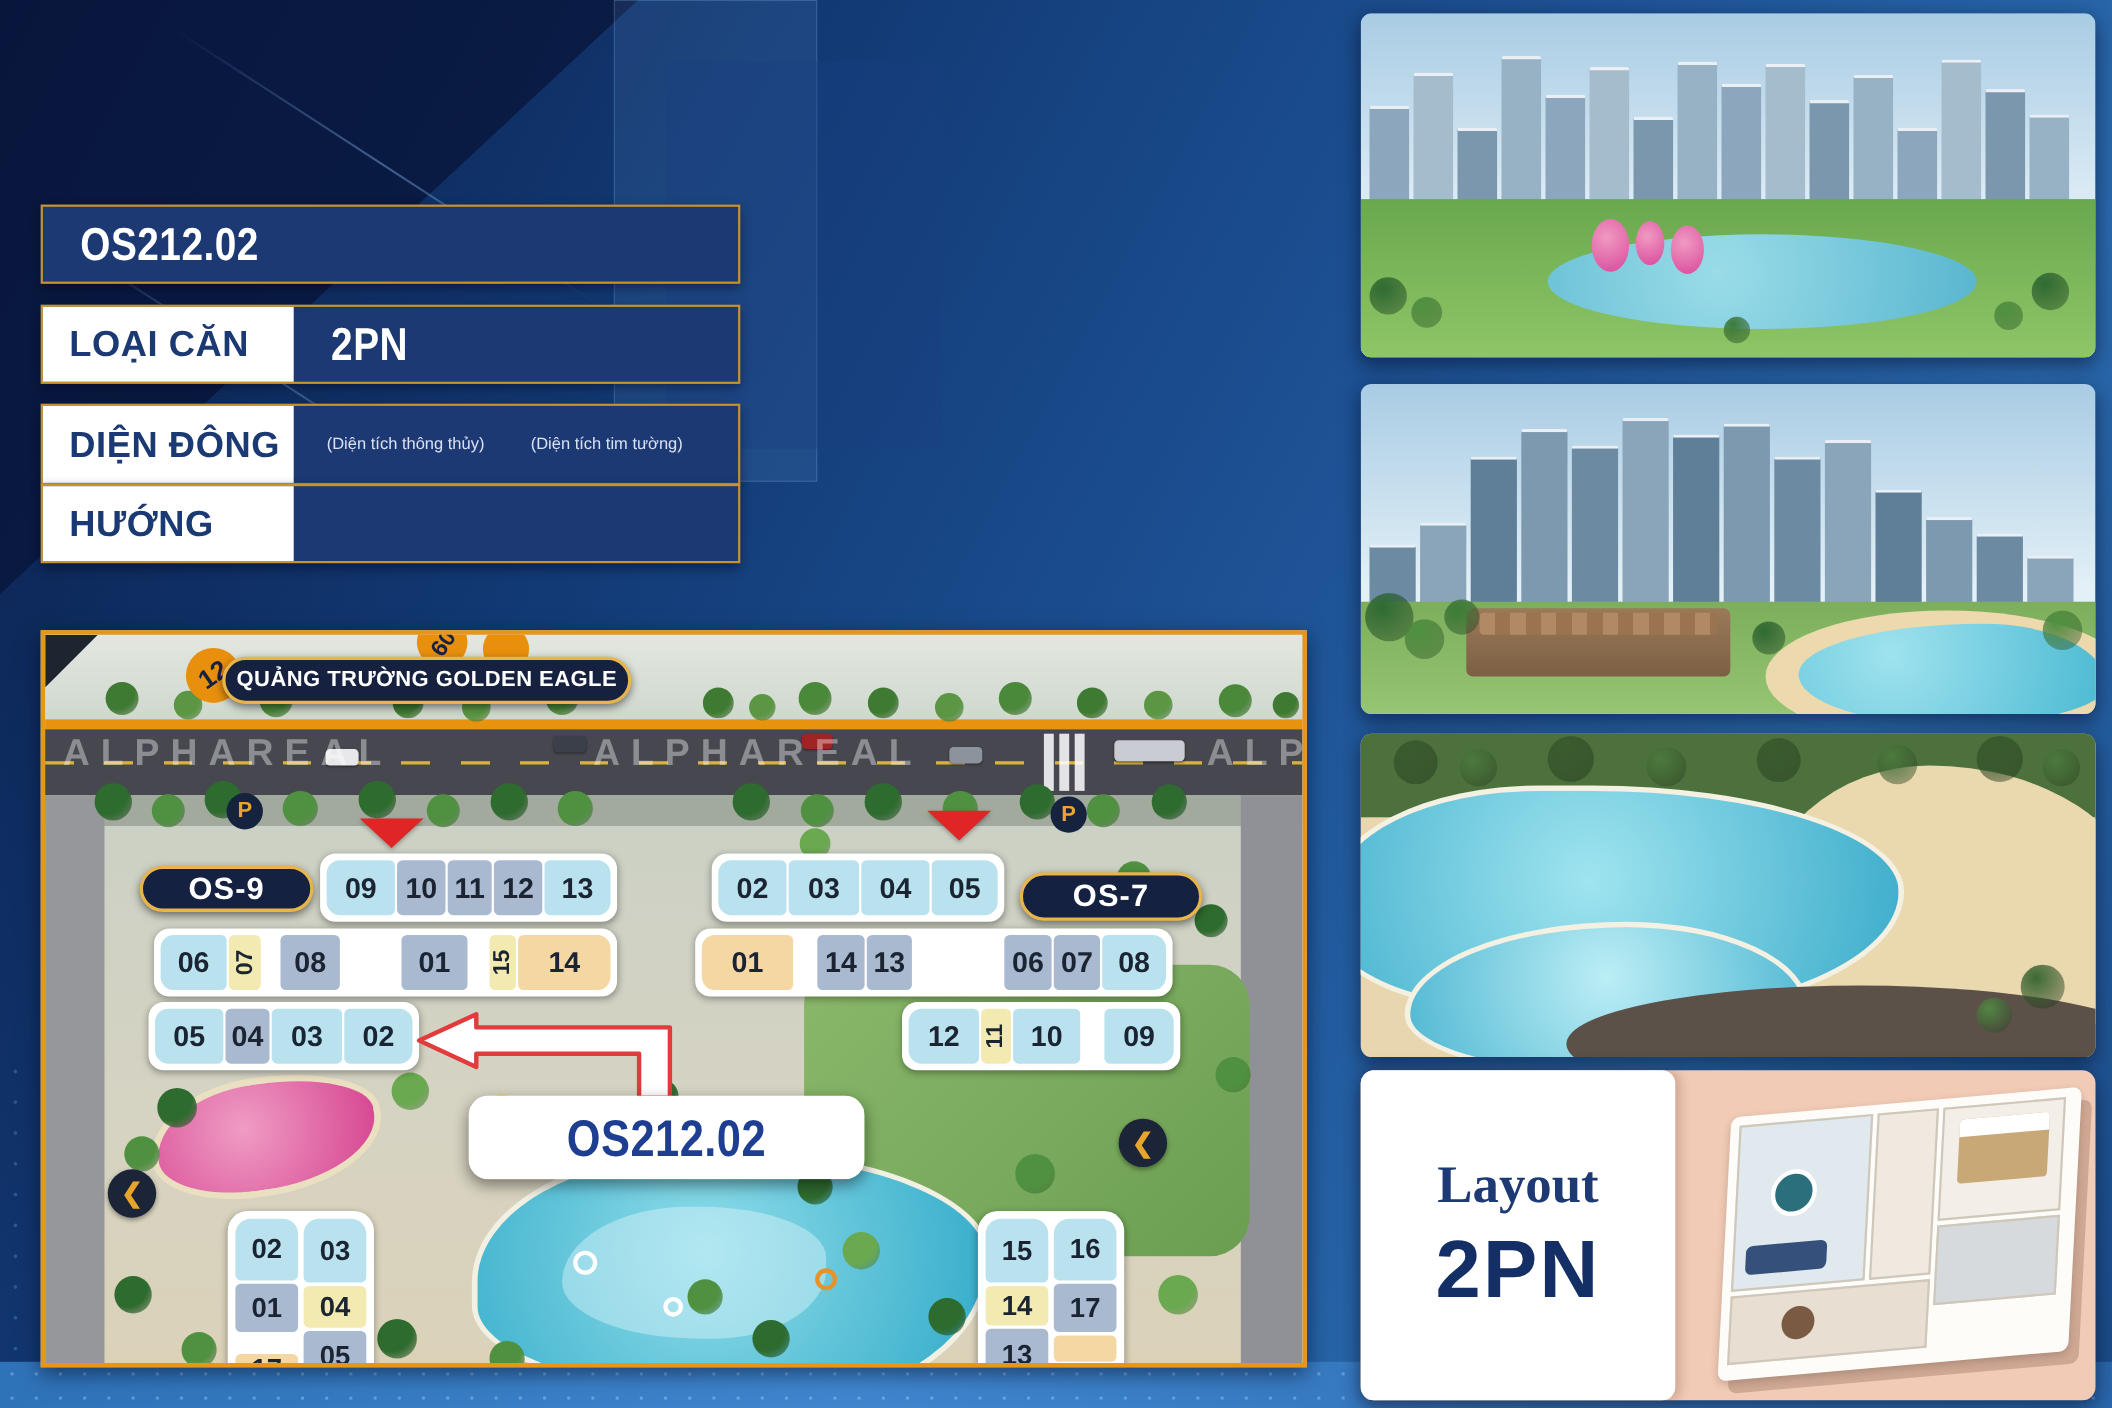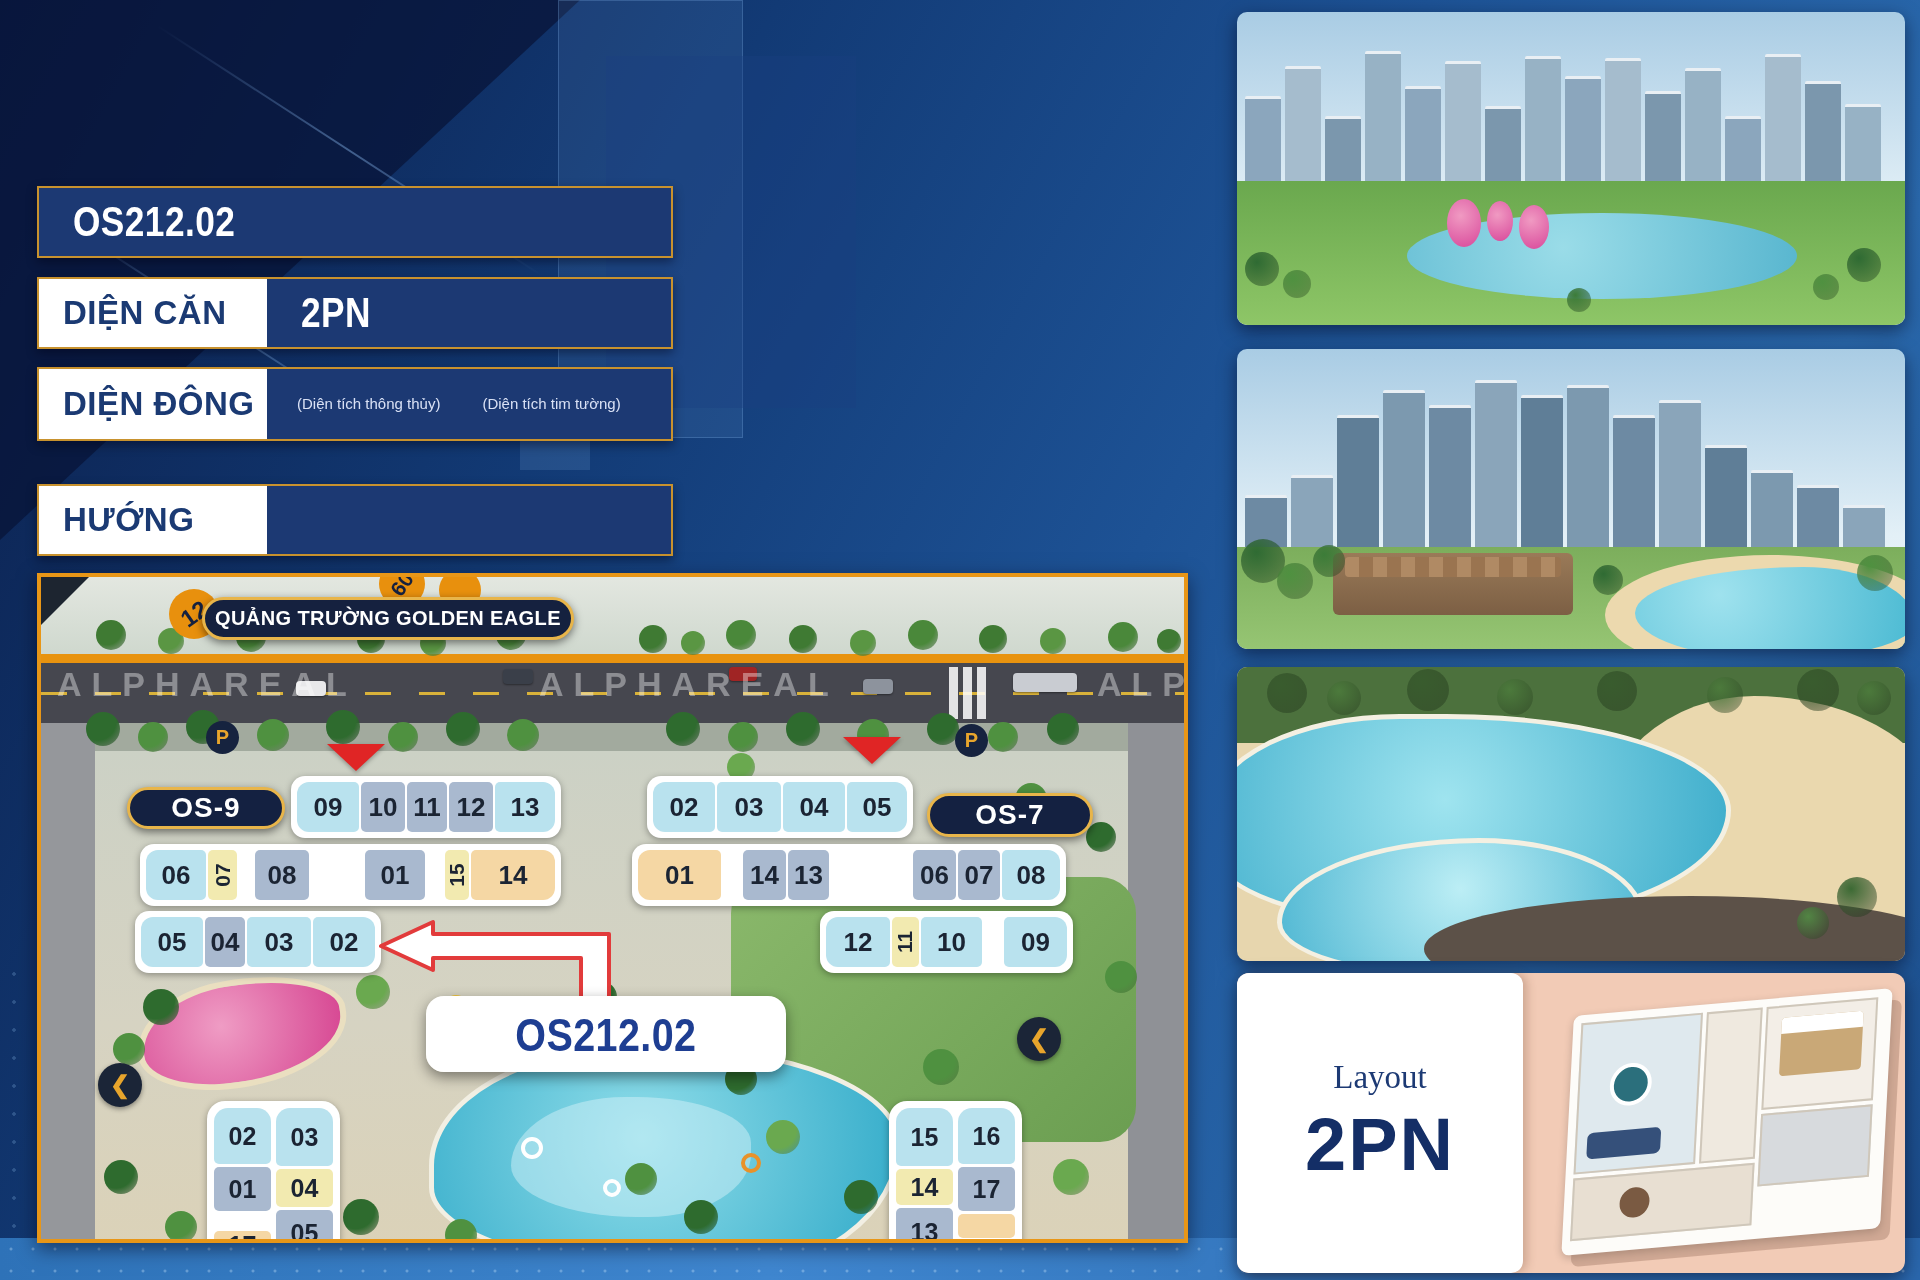--- a/index.html
+++ b/index.html
@@ -138,21 +138,21 @@
     border-radius:45% 55% 40% 60%/50% 45% 55% 50%;background:#ead8ae;}
   .p3-wall{position:absolute;left:28%;bottom:-14%;width:80%;height:36%;
     border-radius:50%;background:#5c5148;}
 
   
   #layout-card{position:absolute;left:1237px;top:973px;width:668px;height:300px;
     background:#f2cbb6;border-radius:12px;box-shadow:0 6px 18px rgba(0,0,20,.5);}
   .lc-left{position:absolute;left:0;top:0;width:286px;height:300px;background:#fff;
     border-radius:12px;box-shadow:4px 0 10px rgba(90,50,30,.25);display:flex;
     flex-direction:column;align-items:center;justify-content:center;gap:6px;}
-  .lc-title{font-family:"Liberation Serif", serif;font-weight:400;font-size:33px;color:#1d3a74;}
+  .lc-title{font-family:"Liberation Serif", serif;font-weight:700;font-size:48px;color:#1d3a74;}
   .lc-type{font-weight:800;font-size:74px;color:#142e66;letter-spacing:2px;}
   .plan{position:absolute;left:330px;top:30px;width:320px;height:238px;background:#fdfcf9;
     border-radius:8px;transform:rotate(-5deg) skewX(-8deg);padding:8px;
     box-shadow:10px 12px 0 rgba(120,80,60,.28),0 3px 8px rgba(0,0,0,.2);}
   .room{position:absolute;border:2px solid #cfc7ba;}
 </style>
 </head>
 <body>
 
 <div class="bg-tri1"></div>
@@ -165,35 +165,35 @@
 <div class="bg-band">
     <div class="bg-dots2"></div>
   </div>
 
 <div class="inf-row" style="top:186px;">
   <div class="inf-value">
       <span class="cond">OS212.02</span>
     </div>
 </div>
 <div class="inf-row" style="top:277px;">
-  <div class="inf-label">DIỆN CĂN</div>
+  <div class="inf-label">LOẠI CĂN</div>
   <div class="inf-value">
       <span class="cond">2PN</span>
     </div>
 </div>
 <div class="inf-row" style="top:367px;height:74px;">
   <div class="inf-label">DIỆN ĐÔNG</div>
   <div class="inf-value-col">
     <div class="sub-labels">
       <span>(Diện tích thông thủy)</span>
       <span>(Diện tích tim tường)</span>
     </div>
   </div>
 </div>
-<div class="inf-row" style="top:484px;">
+<div class="inf-row" style="top:440px;">
   <div class="inf-label">HƯỚNG</div>
 </div>
 
 <div id="map">
   <div class="m-plaza"></div>
   <div class="m-arc" style="left:-40px;top:-70px;width:360px;height:170px;transform:rotate(12deg);"></div>
   <div class="m-arc" style="left:190px;top:-92px;width:430px;height:180px;transform:rotate(-8deg);"></div>
   <div class="m-orangeband"></div>
   <div class="m-road">
     <div class="centerline"></div>

